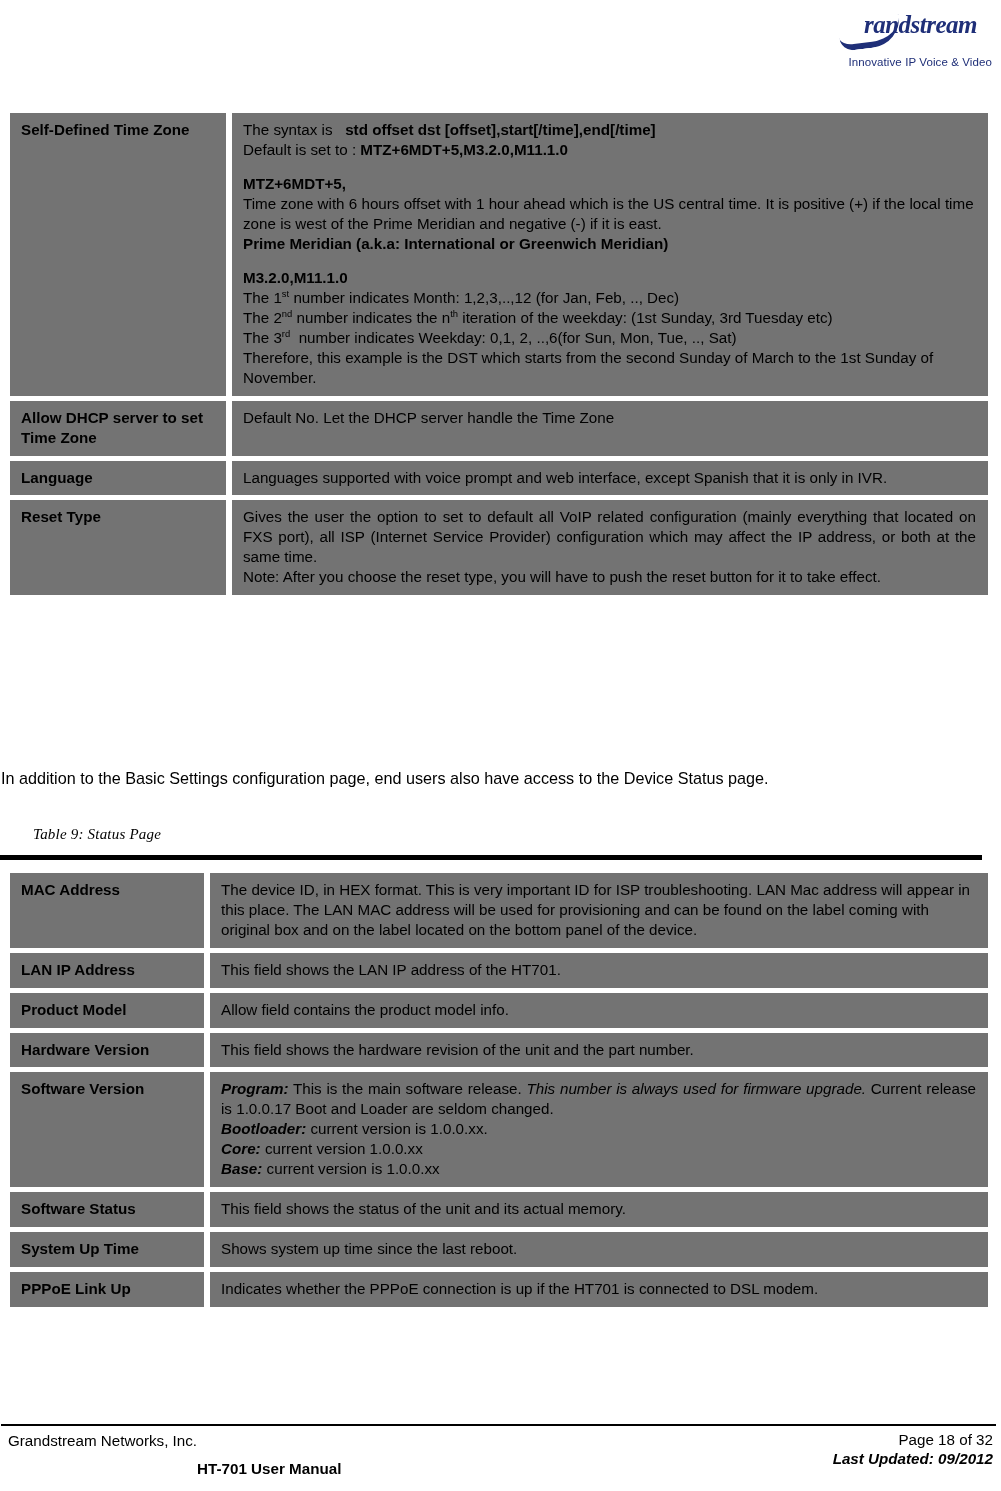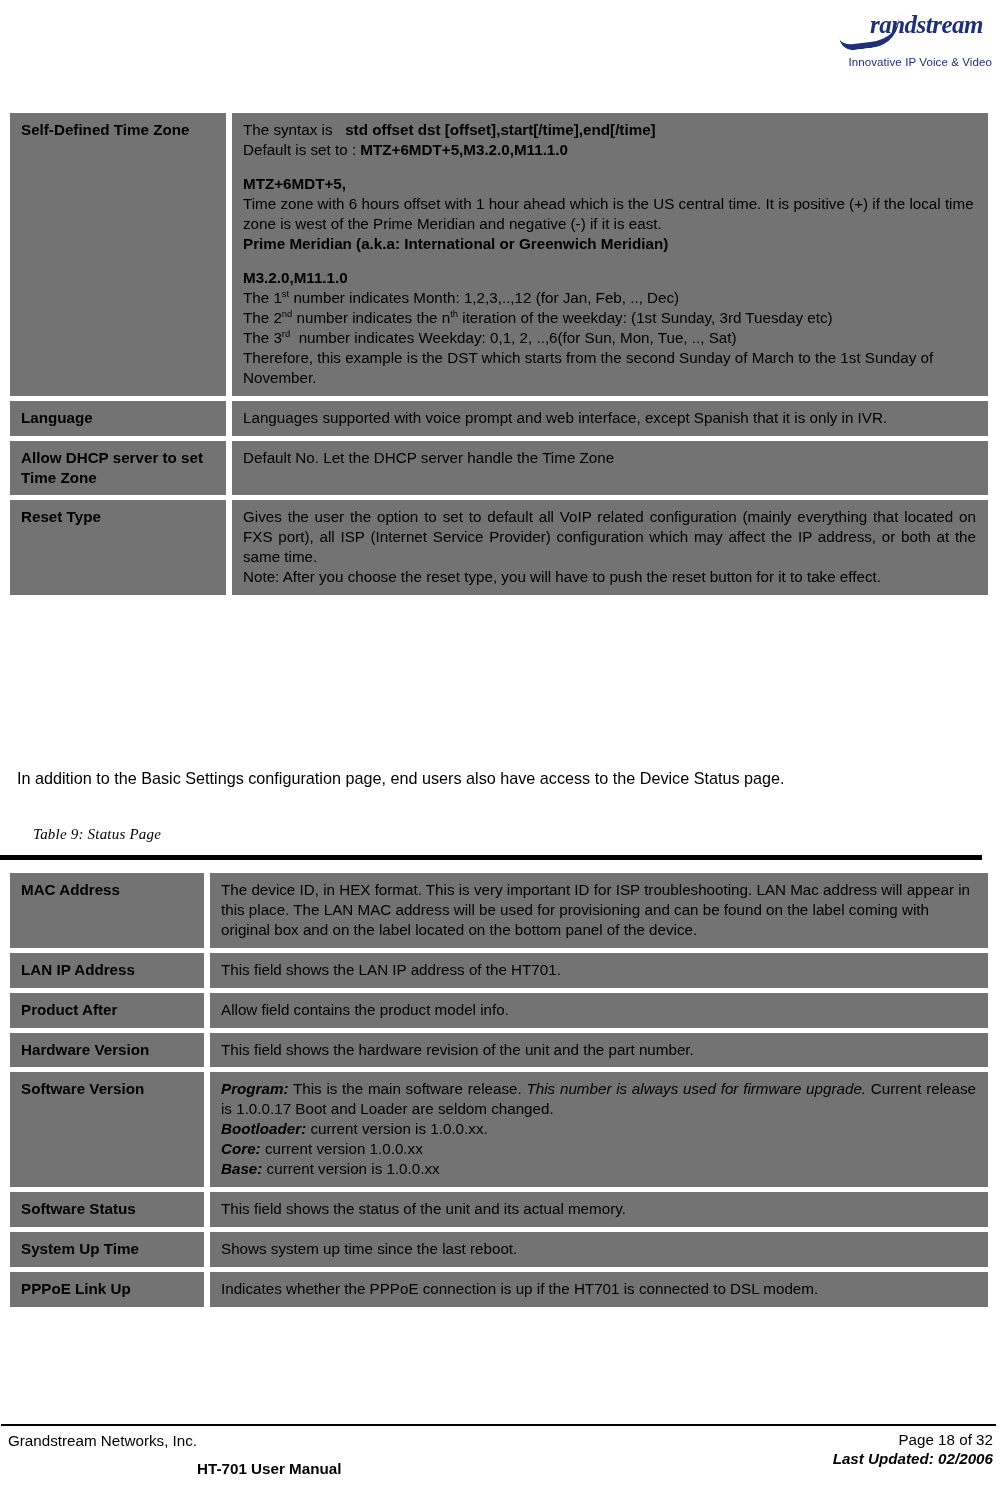--- a/index.html
+++ b/index.html
@@ -39,21 +39,21 @@
     height: 74px;
     text-align: right;
   }
   .logo-mark {
     position: relative;
     width: 156px;
     height: 54px;
   }
   .logo-wordmark {
     position: absolute;
-    right: 10px;
+    right: 16px;
     top: 8px;
     font-family: "Liberation Serif", serif;
     font-weight: bold;
     font-style: italic;
     font-size: 25px;
     letter-spacing: -0.5px;
     color: #1f2f78;
     line-height: 1;
   }
   .logo-swoosh {
@@ -112,21 +112,21 @@
   .b { font-weight: bold; }
   .i { font-style: italic; }
   .bi { font-weight: bold; font-style: italic; }
   sup { font-size: 0.62em; vertical-align: super; line-height: 0; }
   .just { text-align: justify; }
   .spacer-line { display: block; height: 0.95em; }
 
   
   .body-para {
     position: absolute;
-    left: 17px;
+    left: 1px;
     top: 768px;
     width: 980px;
     font-size: 16.2px;
     line-height: 1.3;
   }
 
   
   .table-caption {
     position: absolute;
     left: 33px;
@@ -210,29 +210,29 @@
           <span class="b">Prime Meridian (a.k.a: International or Greenwich Meridian)</span>
           <span class="spacer-line"></span>
           <span class="b">M3.2.0,M11.1.0</span><br>
           <span>The 1<sup>st</sup> number indicates Month: 1,2,3,..,12 (for Jan, Feb, .., Dec)</span><br>
           <span>The 2<sup>nd</sup> number indicates the n<sup>th</sup> iteration of the weekday: (1st Sunday, 3rd Tuesday etc)</span><br>
           <span>The 3<sup>rd</sup>&nbsp; number indicates Weekday: 0,1, 2, ..,6(for Sun, Mon, Tue, .., Sat)</span><br>
           <span>Therefore, this example is the DST which starts from the second Sunday of March to the 1st Sunday of November.</span>
         </td>
       </tr>
       <tr>
-        <td class="label">Language</td>
-        <td class="desc">Languages supported with voice prompt and web interface, except Spanish that it is only in IVR.</td>
-      </tr>
-      <tr>
         <td class="label">Allow DHCP server to set Time Zone</td>
         <td class="desc">
           <span>Default No. Let the DHCP server handle the Time Zone</span>
           <span class="spacer-line"></span>
         </td>
+      </tr>
+      <tr>
+        <td class="label">Language</td>
+        <td class="desc">Languages supported with voice prompt and web interface, except Spanish that it is only in IVR.</td>
       </tr>
       <tr>
         <td class="label">Reset Type</td>
         <td class="desc">
           <span class="just" style="display:block">Gives the user the option to set to default all VoIP related configuration (mainly everything that located on FXS port), all ISP (Internet Service Provider) configuration which may affect the IP address, or both at the same time.</span>
           <span style="display:block">Note: After you choose the reset type, you will have to push the reset button for it to take effect.</span>
         </td>
       </tr>
     </tbody>
   </table>
@@ -250,21 +250,21 @@
     <tbody>
       <tr>
         <td class="label">MAC Address</td>
         <td class="desc">The device ID, in HEX format.  This is very important ID for ISP troubleshooting. LAN Mac address will appear in this place. The LAN MAC address will be used for provisioning and can be found on the label coming with original box and on the label located on the bottom panel of the device.</td>
       </tr>
       <tr>
         <td class="label">LAN IP Address</td>
         <td class="desc">This field shows the LAN IP address of the HT701.</td>
       </tr>
       <tr>
-        <td class="label">Product After</td>
+        <td class="label">Product Model</td>
         <td class="desc">Allow field contains the product model info.</td>
       </tr>
       <tr>
         <td class="label">Hardware Version</td>
         <td class="desc">This field shows the hardware revision of the unit and the part number.</td>
       </tr>
       <tr>
         <td class="label">Software Version</td>
         <td class="desc">
           <span class="just" style="display:block"><span class="bi">Program:</span><span> This is the main software release. </span><span class="i">This number is always used for firmware upgrade.</span><span>  Current release is 1.0.0.17 Boot and Loader are seldom changed.</span></span>
@@ -290,18 +290,18 @@
 
   <div class="footer">
     <div class="footer-rule"></div>
     <div class="footer-inner">
       <div class="footer-left">Grandstream Networks, Inc.</div>
       <div class="footer-center">
         <div class="line1">HT-701 User Manual</div>
       </div>
       <div class="footer-right">
         <div class="line1">Page 18 of 32</div>
-        <div class="line2">Last Updated: 02/2006</div>
+        <div class="line2">Last Updated: 09/2012</div>
       </div>
     </div>
   </div>
 
 </div>
 
 </body></html>

